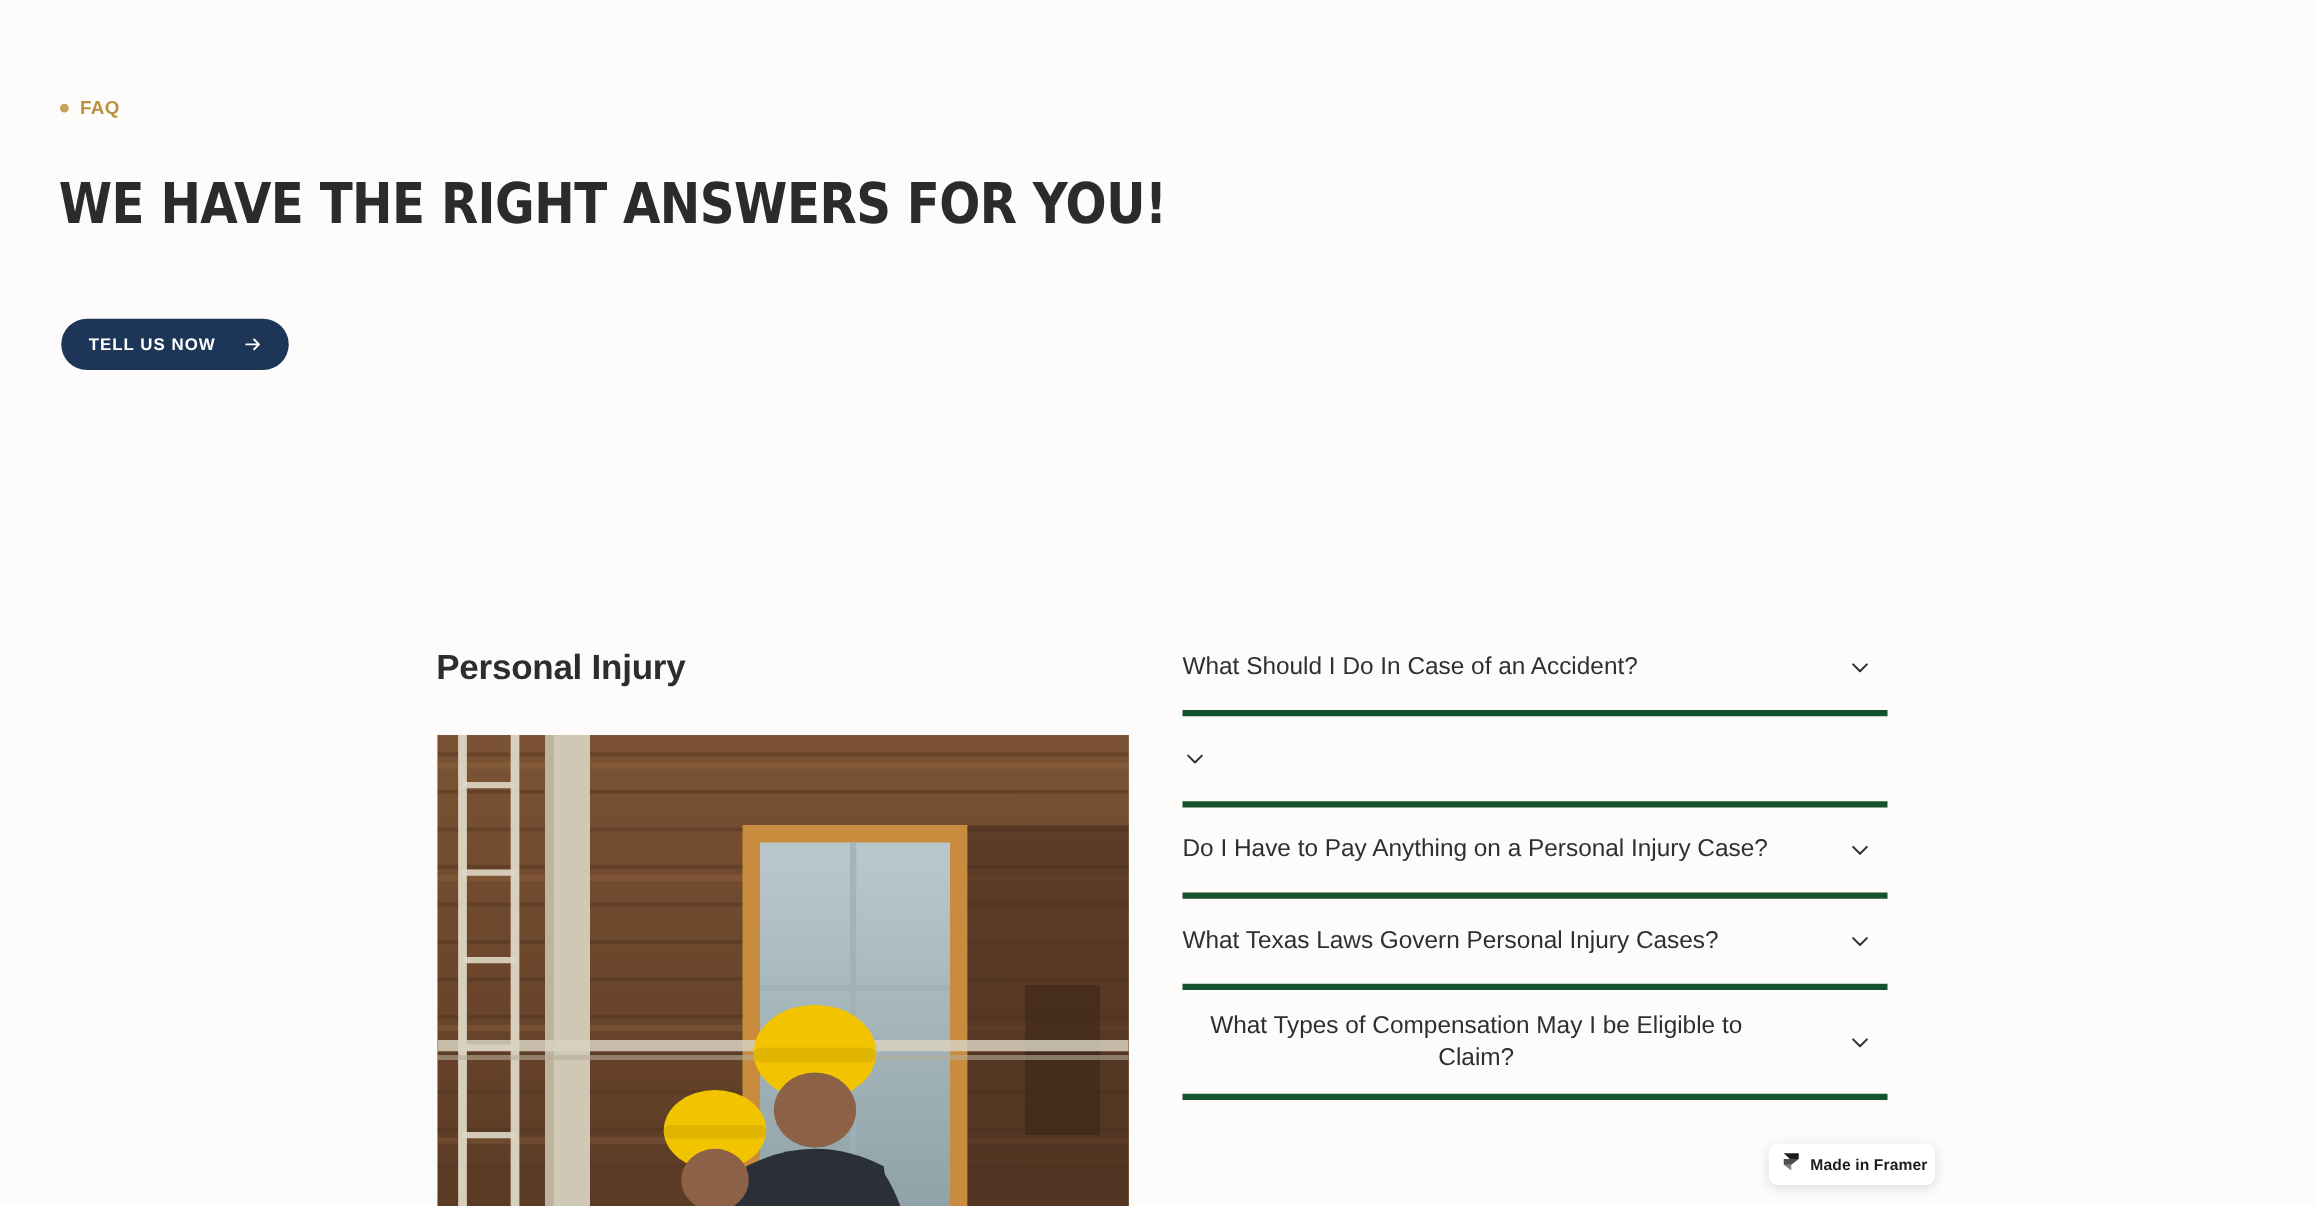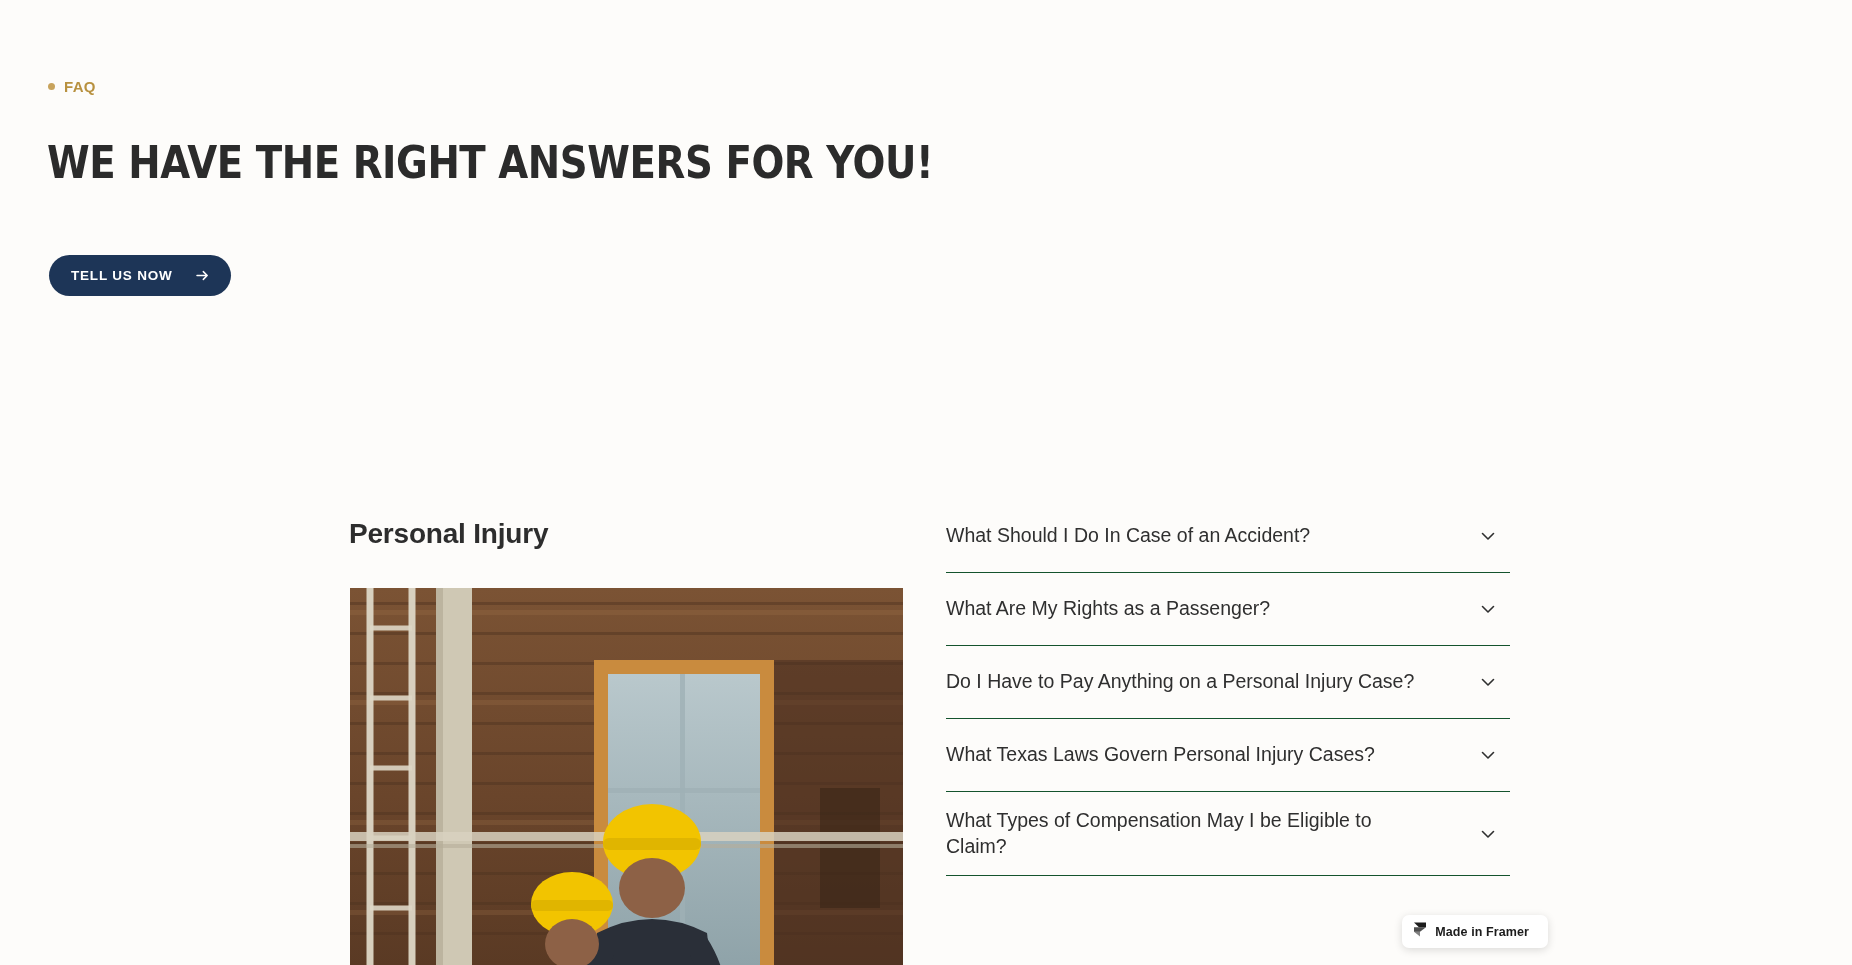--- a/index.html
+++ b/index.html
@@ -104,24 +104,25 @@
     position: absolute;
     left: 946px;
     top: 500px;
     width: 564px;
   }
   .faq-item {
     display: flex;
     align-items: center;
     justify-content: space-between;
     gap: 18px;
-    border-bottom: 1px solid #14532d;
+    border-bottom: 5px solid #14532d;
     min-height: 73px;
     padding: 16px 4px 16px 0;
     cursor: pointer;
+    text-align: center;
   }
   .faq-q {
     font-size: 19.5px;
     line-height: 1.32;
     color: #2f2f2f;
     font-weight: 400;
     max-width: 470px;
   }
   .chev {
     flex: 0 0 auto;
@@ -130,21 +131,21 @@
     margin-right: 8px;
     display: block;
   }
 
   
   .framer-badge {
     position: absolute;
     right: 18px;
     bottom: 17px;
     height: 33px;
-    padding: 0 19px 0 11px;
+    padding: 0 6px 0 11px;
     background: #ffffff;
     border-radius: 7px;
     box-shadow: 0 2px 9px rgba(0,0,0,0.14);
     display: flex;
     align-items: center;
     gap: 8px;
     cursor: pointer;
   }
   .framer-badge-label {
     font-size: 12.5px;
@@ -266,21 +267,20 @@
   <div class="faq-list">
     <div class="faq-item">
       <span class="faq-q">What Should I Do In Case of an Accident?</span>
       <span class="chev">
         <svg width="20" height="20" viewBox="0 0 20 20" fill="none" xmlns="http://www.w3.org/2000/svg">
           <path d="M4.5 7.5L10 13L15.5 7.5" stroke="#2f2f2f" stroke-width="1.6" stroke-linecap="round" stroke-linejoin="round"></path>
         </svg>
       </span>
     </div>
     <div class="faq-item">
-      <span class="faq-q">What Are My Rights as a Passenger?</span>
       <span class="chev">
         <svg width="20" height="20" viewBox="0 0 20 20" fill="none" xmlns="http://www.w3.org/2000/svg">
           <path d="M4.5 7.5L10 13L15.5 7.5" stroke="#2f2f2f" stroke-width="1.6" stroke-linecap="round" stroke-linejoin="round"></path>
         </svg>
       </span>
     </div>
     <div class="faq-item">
       <span class="faq-q">Do I Have to Pay Anything on a Personal Injury Case?</span>
       <span class="chev">
         <svg width="20" height="20" viewBox="0 0 20 20" fill="none" xmlns="http://www.w3.org/2000/svg">

